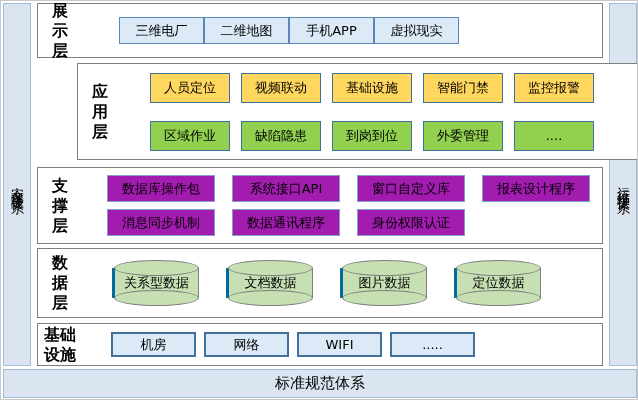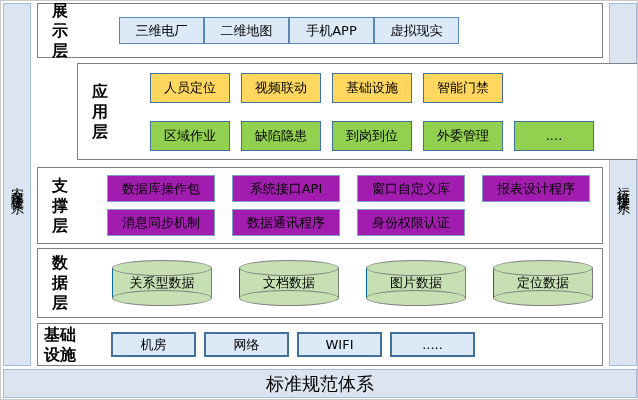--- a/index.html
+++ b/index.html
@@ -16,21 +16,21 @@
   }
   .vpanel span{
     writing-mode:vertical-rl;text-orientation:upright;
     font-size:13px;letter-spacing:3px;
   }
   .vpanel.left{left:2px;}
   .vpanel.right{left:608px;}
   .hpanel{
     position:absolute;left:2px;top:368px;width:634px;height:29px;
     background:#dbe5f1;border:1px solid #a3bcd9;box-sizing:border-box;
-    display:flex;align-items:center;justify-content:center;font-size:18px;
+    display:flex;align-items:center;justify-content:center;font-size:15px;
   }
   
   .band{
     position:absolute;left:36px;width:566px;background:#fff;
     border:1px solid #808080;box-sizing:border-box;
     display:flex;align-items:center;
   }
   .band1{top:2px;height:55px;}
   .band2{top:62px;height:97px;margin-left:40px;}
   .band3{top:166px;height:77px;}
@@ -59,22 +59,22 @@
     display:flex;align-items:center;justify-content:center;
     font-size:13px;box-sizing:border-box;text-align:center;white-space:nowrap;
   }
   .b.present{width:85px;height:27px;background:#dce9f7;border:1px solid #5a87b8;}
   .b.yellow {width:80px;height:30px;background:#ffd75e;border:1px solid #41719c;}
   .b.green  {width:80px;height:30px;background:#92d050;border:1px solid #41719c;}
   .b.support{width:108px;height:27px;background:#a21caf;border:1px solid #7f9fc9;}
   .b.infra  {width:85px;height:25px;background:#dce9f7;border:2px solid #41719c;}
   
   .cyl{
-    position:relative;width:100px;height:30px;background:#c6e0b4;
-    border-left:1px solid #0369a1;border-right:1px solid #7f7f7f;
+    position:relative;width:87px;height:30px;background:#c6e0b4;
+    border-left:3px solid #0369a1;border-right:1px solid #7f7f7f;
     box-sizing:border-box;display:flex;align-items:center;justify-content:center;
   }
   .cyl::before{ 
     content:"";position:absolute;bottom:-8px;left:-1px;right:-1px;height:16px;
     background:#c6e0b4;border:1px solid #7f7f7f;border-radius:50%;box-sizing:border-box;
   }
   .cyl::after{ 
     content:"";position:absolute;top:-8px;left:-1px;right:-1px;height:16px;
     background:#c6e0b4;border:1px solid #7f7f7f;border-radius:50%;box-sizing:border-box;
   }
@@ -112,20 +112,21 @@
 <div class="band band2">
   <div class="band-label">
     <span class="narrow">应用层</span>
   </div>
   <div class="rows">
     <div class="row">
       <div class="b yellow">人员定位</div>
       <div class="b yellow">视频联动</div>
       <div class="b yellow">基础设施</div>
       <div class="b yellow">智能门禁</div>
+      <div class="b yellow">监控报警</div>
     </div>
     <div class="row">
       <div class="b green">区域作业</div>
       <div class="b green">缺陷隐患</div>
       <div class="b green">到岗到位</div>
       <div class="b green">外委管理</div>
       <div class="b green">....</div>
     </div>
   </div>
 </div>

